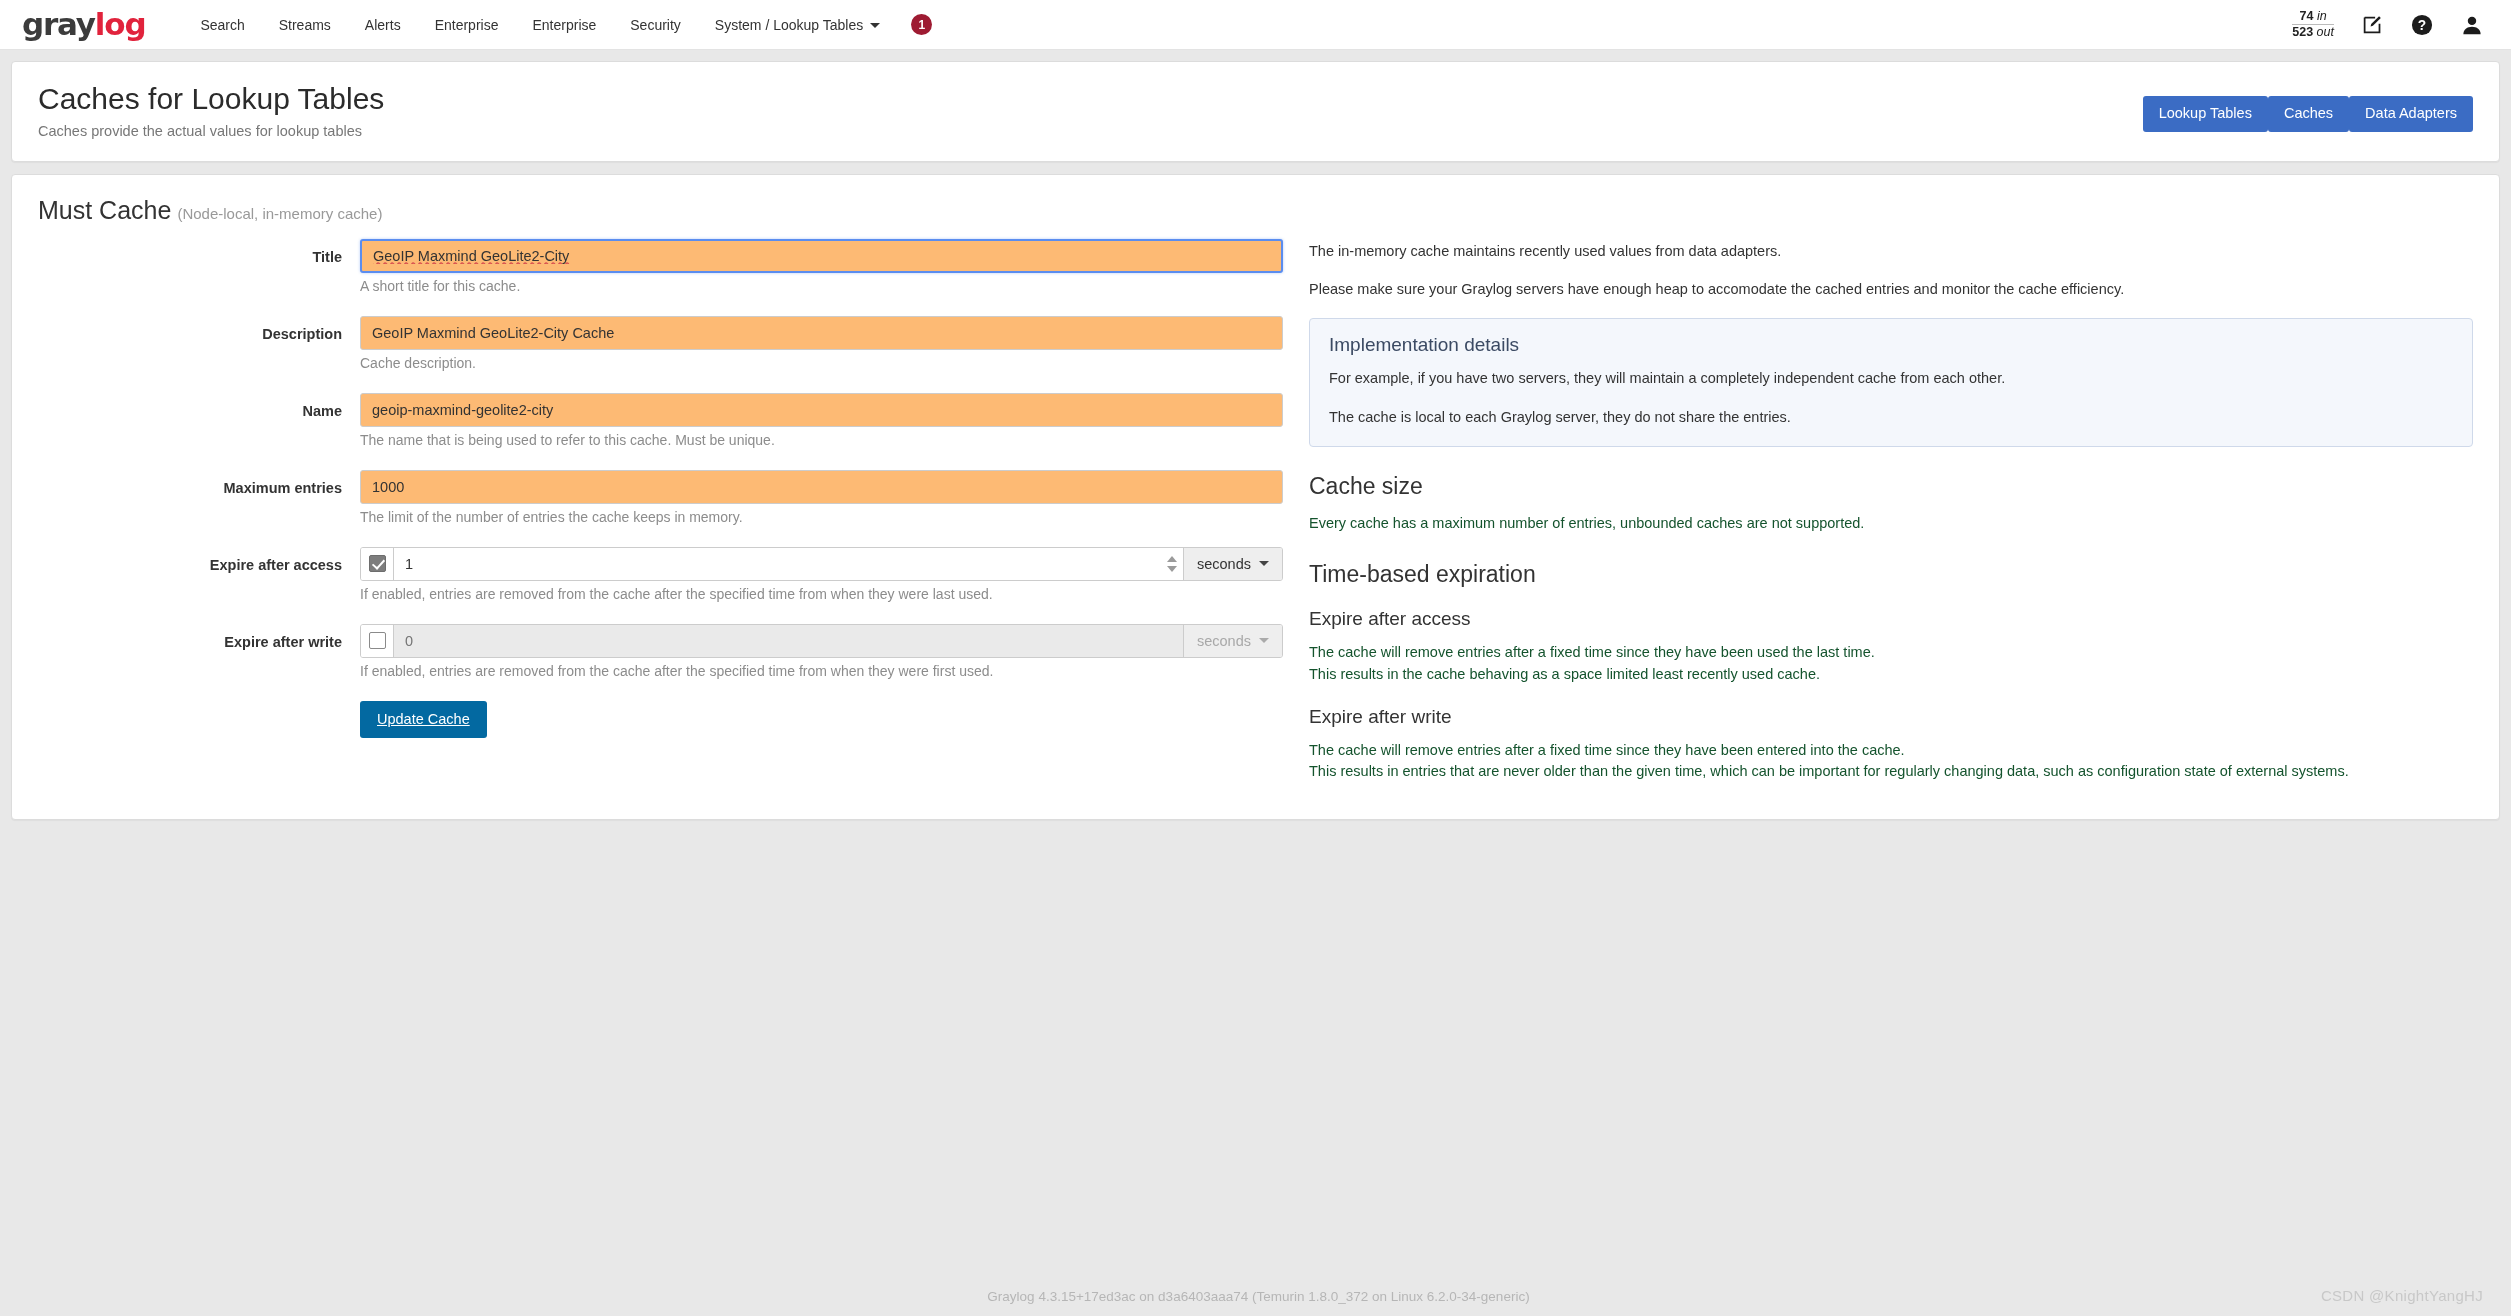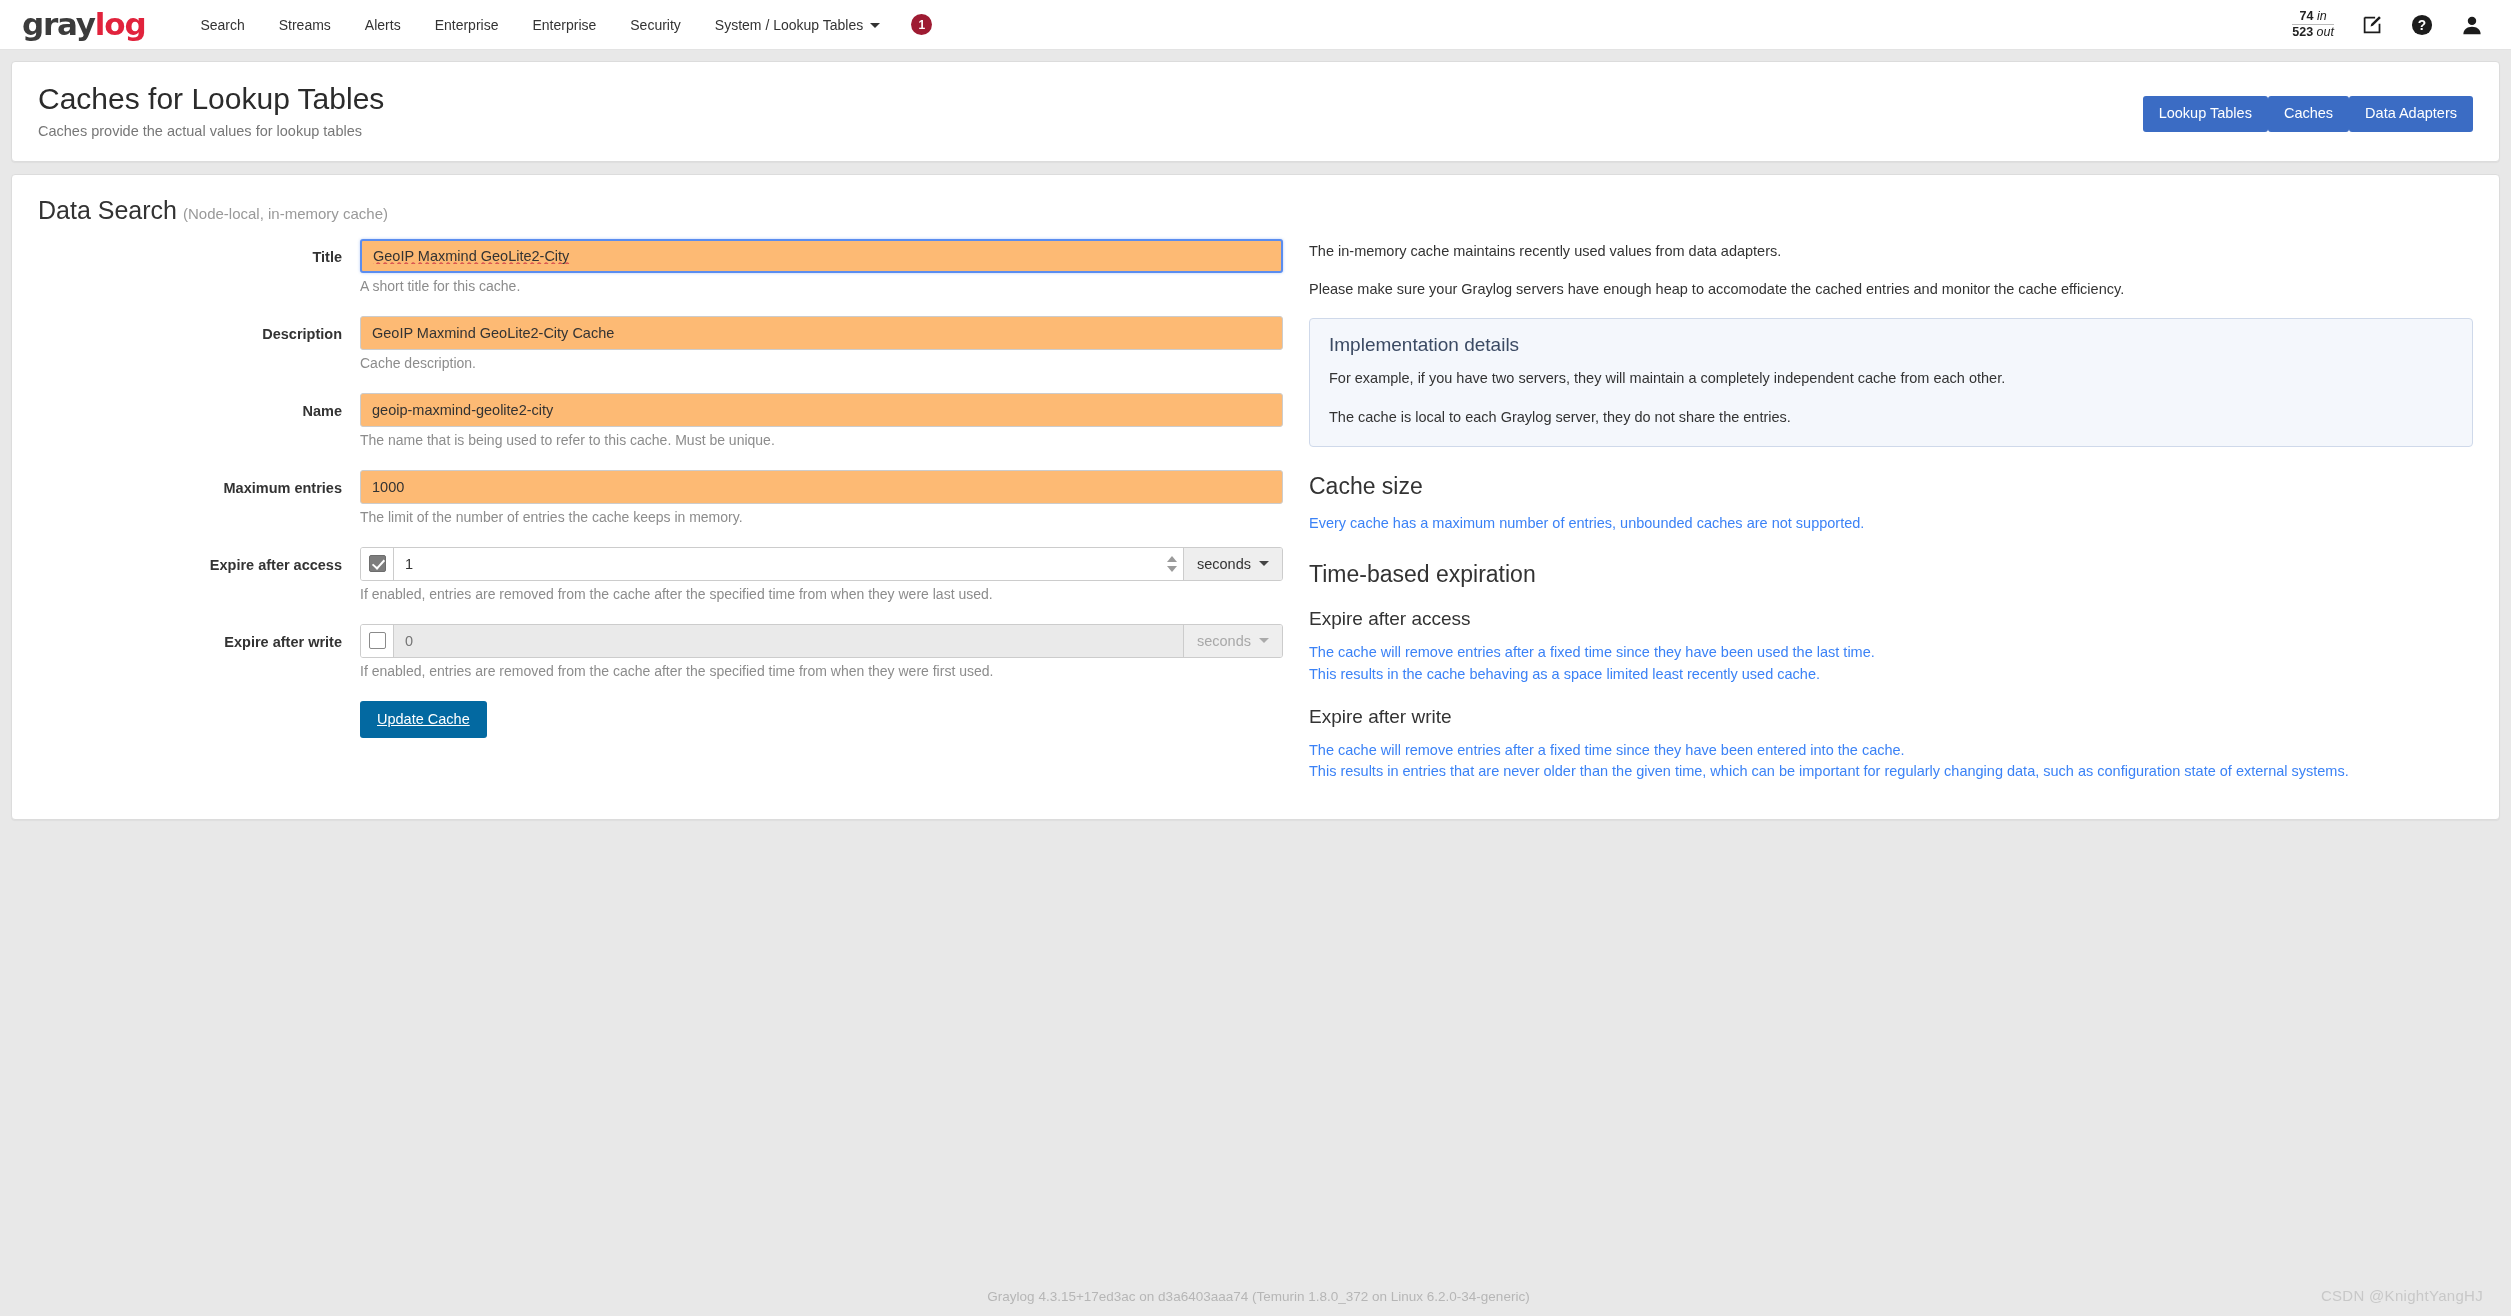--- a/index.html
+++ b/index.html
@@ -251,21 +251,21 @@
   }
   .doc-h2 {
     font-size: 23px; font-weight: 400; color: #333;
     margin: 26px 0 13px 0; line-height: 1.2;
   }
   .doc-h3 {
     font-size: 19px; font-weight: 400; color: #333;
     margin: 20px 0 11px 0; line-height: 1.2;
   }
   .doc-line {
-    font-size: 14.5px; color: #3b82f6; line-height: 1.5;
+    font-size: 14.5px; color: #14532d; line-height: 1.5;
   }
   .panel-info {
     border: 1px solid #cfd9ea;
     background: #f4f7fc;
     border-radius: 4px;
     padding: 15px 19px 17px 19px;
     margin: 2px 0 20px 0;
   }
   .panel-title {
     font-size: 19px; font-weight: 400; color: #3b4a63;
@@ -344,21 +344,21 @@
     </div>
     <div class="header-actions">
       <button class="btn btn-primary">Lookup Tables</button>
       <button class="btn btn-primary">Caches</button>
       <button class="btn btn-primary">Data Adapters</button>
     </div>
   </div>
 
   <div class="card main-card">
     <h2 class="section-head">
-      <span>Data Search</span><span class="muted">(Node-local, in-memory cache)</span>
+      <span>Must Cache</span><span class="muted">(Node-local, in-memory cache)</span>
     </h2>
 
     <div class="columns">
 
       <div class="col-left">
 
         <div class="form-row">
           <div class="form-label">Title</div>
           <div class="form-control-wrap">
             <input class="form-input focused" type="text" value="GeoIP Maxmind GeoLite2-City" style="">

